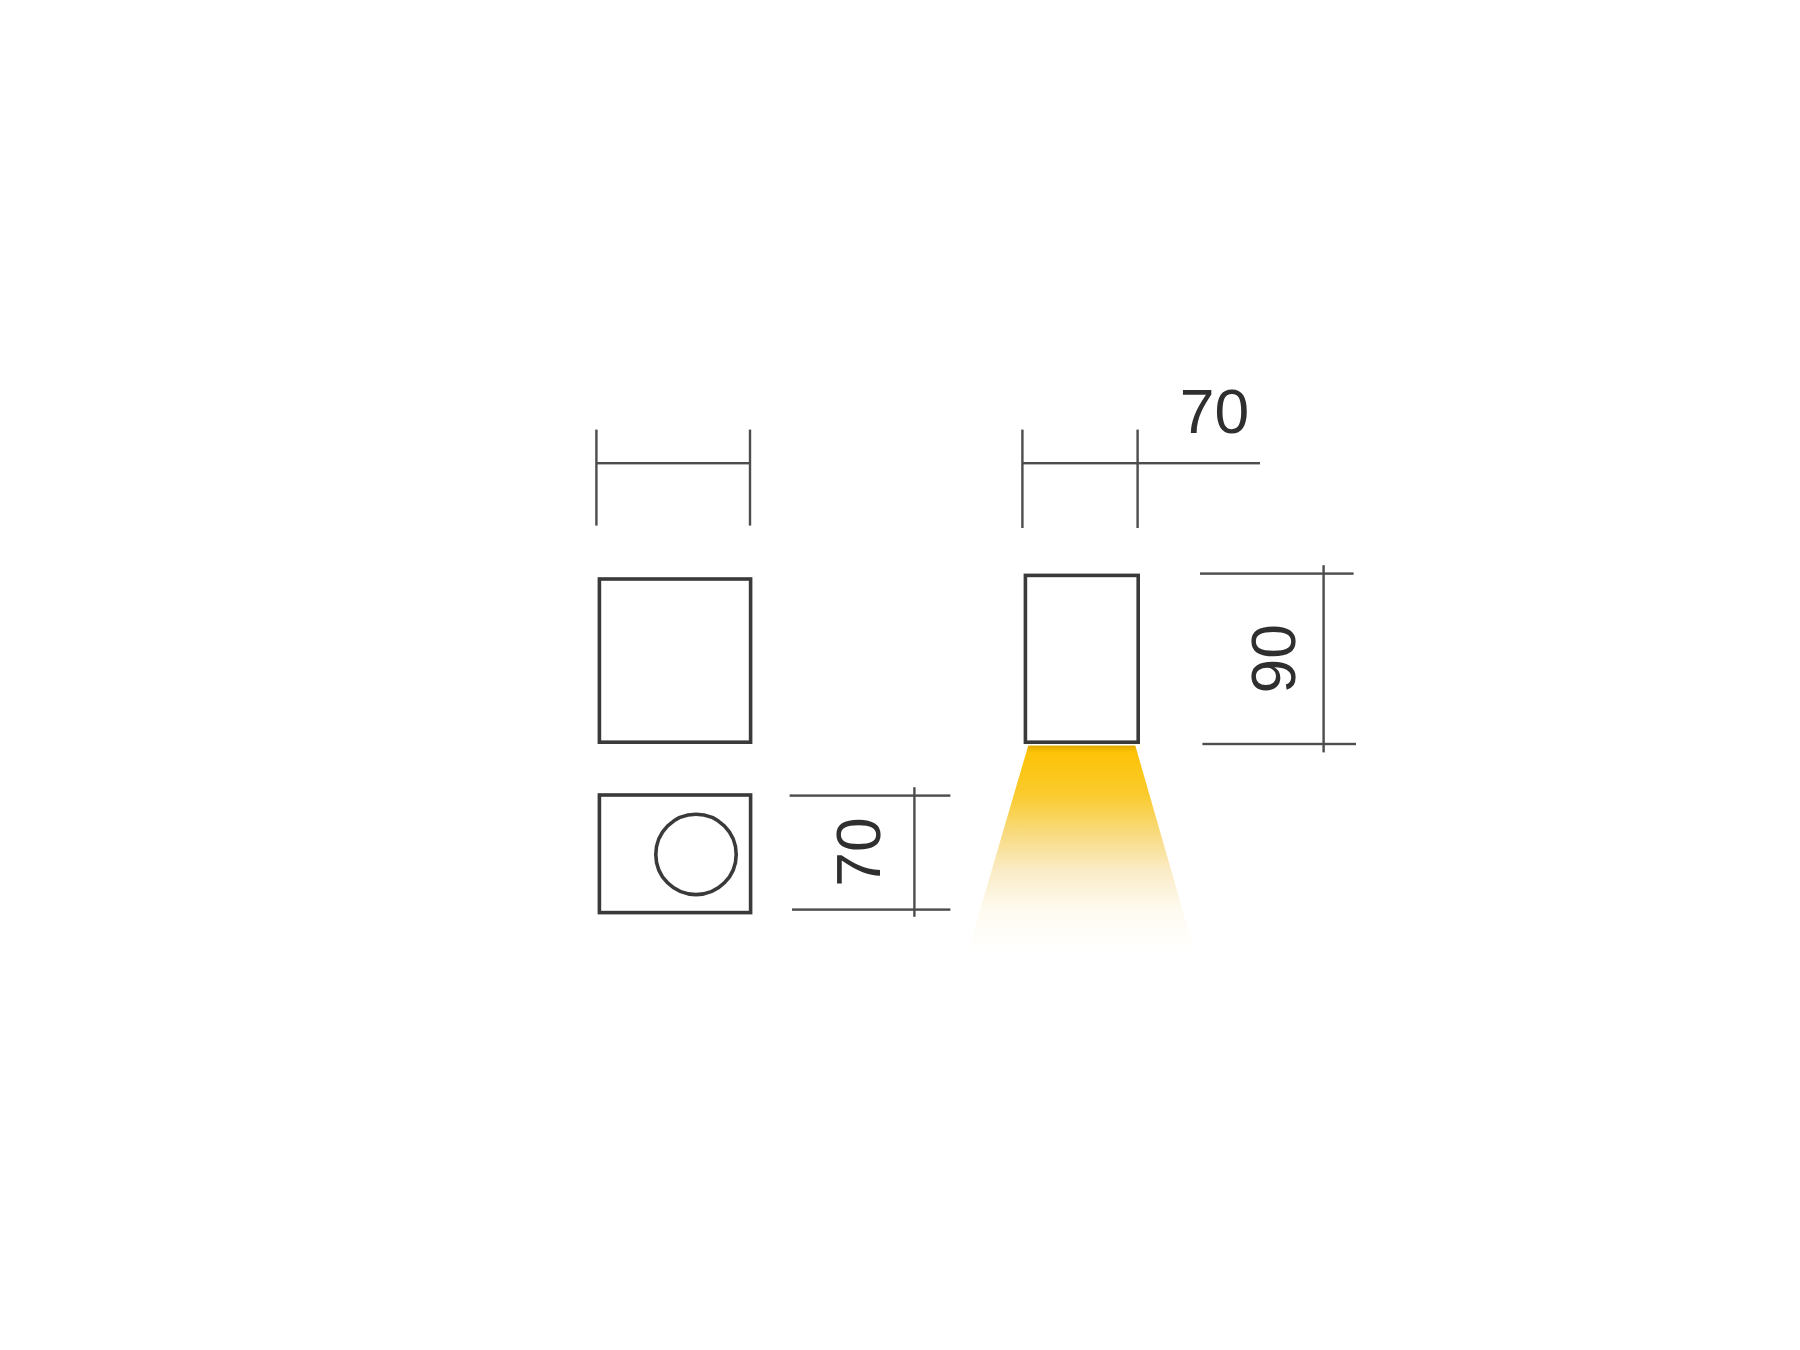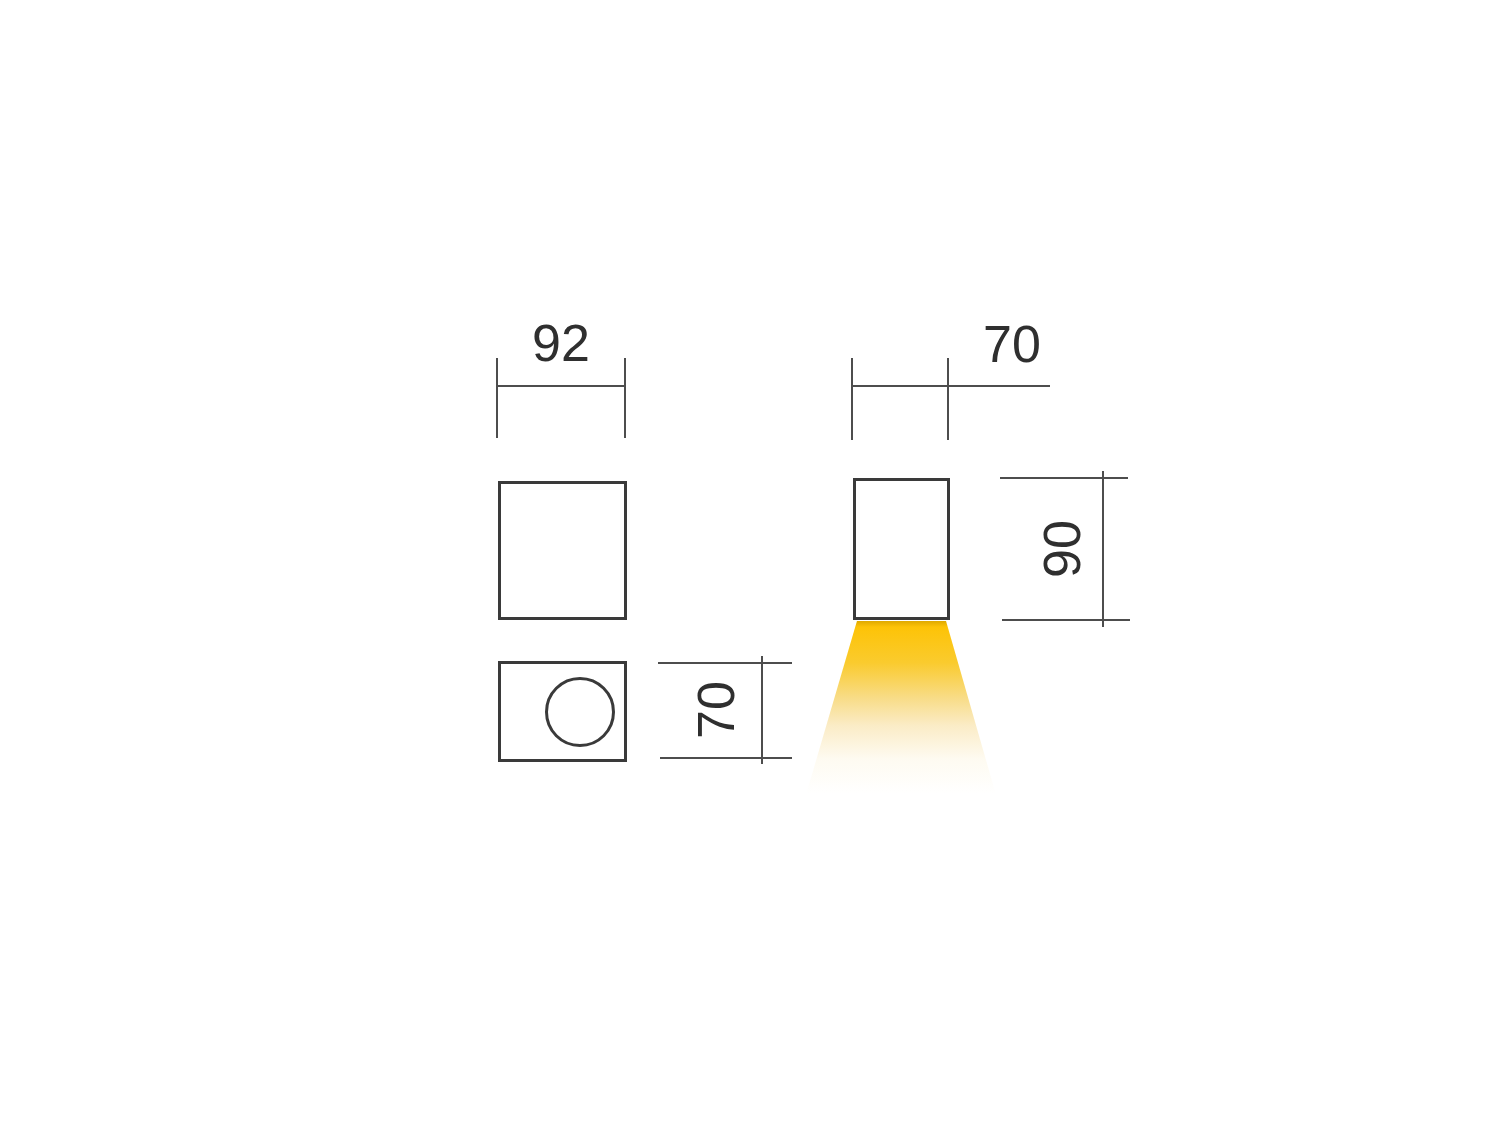--- a/index.html
+++ b/index.html
@@ -81,21 +81,20 @@
 </head>
 <body>
 
 <div class="canvas">
 
   <div class="view-outline front-view"></div>
 
   <div class="dim-line-v" style="left:496px; top:358px; height:80px;"></div>
   <div class="dim-line-v" style="left:624px; top:358px; height:80px;"></div>
   <div class="dim-line-h" style="left:497px; top:385px; width:128px;"></div>
-  <div class="dim-label" style="left:497px; top:316px; width:128px;">92</div>
 
   <div class="view-outline bottom-view"></div>
   <div class="lens-circle"></div>
 
   <div class="dim-line-h" style="left:658px; top:662px; width:134px;"></div>
   <div class="dim-line-h" style="left:660px; top:757px; width:132px;"></div>
   <div class="dim-line-v" style="left:761px; top:656px; height:108px;"></div>
   <div class="dim-label rotated" style="left:716px; top:710px;">70</div>
 
   <div class="view-outline side-view"></div>

